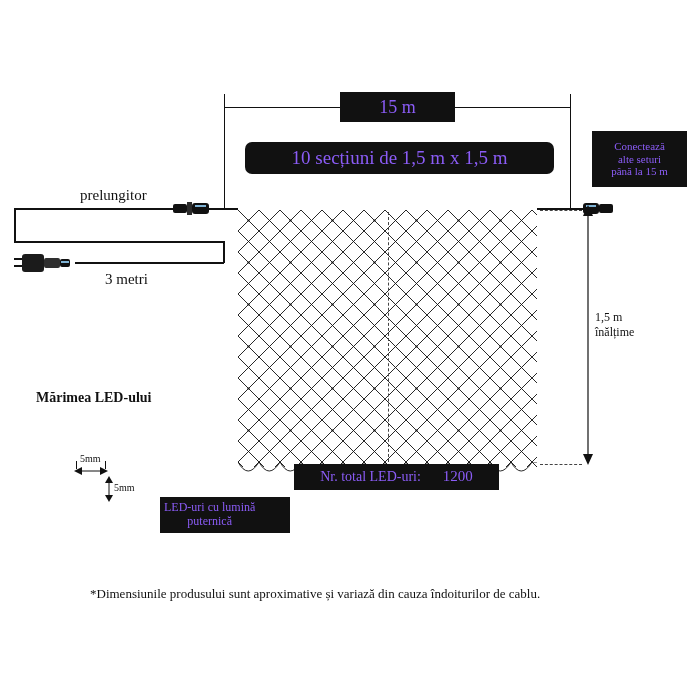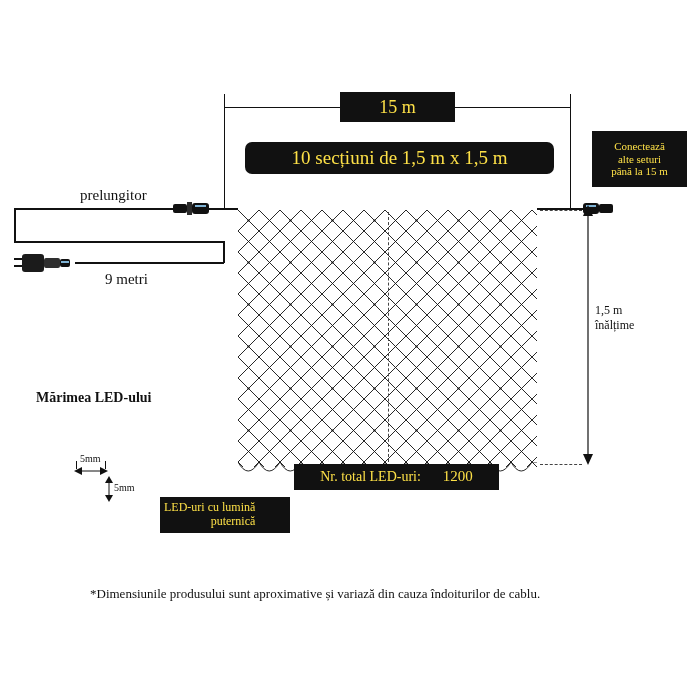--- a/index.html
+++ b/index.html
@@ -15,21 +15,21 @@
     width: 700px;
     height: 700px;
     background: #ffffff;
     overflow: hidden;
   }
   .abs { position: absolute; }
 
   
   .blackbox {
     background: #111111;
-    color: #fde047;
+    color: #8b5cf6;
     display: flex;
     align-items: center;
     justify-content: center;
     text-align: center;
     font-family: "Liberation Serif", serif;
     line-height: 1.15;
     box-sizing: border-box;
   }
 
   
@@ -132,21 +132,21 @@
 
   <div class="abs" style="left:14px; top:252px; width:62px; height:22px;">
     <div class="abs" style="left:0px; top:6px; width:8px; height:2px; background:#111;"></div>
     <div class="abs" style="left:0px; top:13px; width:8px; height:2px; background:#111;"></div>
     <div class="abs" style="left:8px; top:2px; width:22px; height:18px; background:#1b1b1b; border-radius:3px;"></div>
     <div class="abs" style="left:30px; top:6px; width:16px; height:10px; background:#2f2f2f; border-radius:2px;"></div>
     <div class="abs" style="left:46px; top:7px; width:10px; height:8px; background:#111; border-radius:2px;"></div>
     <div class="abs" style="left:47px; top:9px; width:8px; height:2px; background:#7fb3d5;"></div>
   </div>
 
-  <div class="abs txt" style="left:105px; top:271px; font-size:15px;">9 metri</div>
+  <div class="abs txt" style="left:105px; top:271px; font-size:15px;">3 metri</div>
 
   <svg id="net" viewBox="0 0 299 257" preserveAspectRatio="none">
     <defs>
       <pattern id="diag" width="21" height="21" patternUnits="userSpaceOnUse">
         <path d="M0 0 L21 21 M21 0 L0 21" stroke="#111111" stroke-width="0.9" fill="none"></path>
       </pattern>
     </defs>
     <rect x="0" y="0" width="299" height="257" fill="url(#diag)"></rect>
 
     <g fill="#111111">
@@ -201,21 +201,21 @@
              Q220 18 231 0 Q241 18 252 0 Q262 18 273 0 Q283 18 294 0 L299 0" fill="none" stroke="#111111" stroke-width="0.9"></path>
   </svg>
 
   <div class="abs dash-v" style="left:388px; top:212px; height:250px;"></div>
 
   <svg class="abs" style="left:575px; top:205px;" width="26" height="260" viewBox="0 0 26 260">
     <line x1="13" y1="6" x2="13" y2="254" stroke="#111" stroke-width="1.2"></line>
     <polygon points="13,0 8,11 18,11" fill="#111"></polygon>
     <polygon points="13,260 8,249 18,249" fill="#111"></polygon>
   </svg>
-  <div class="abs txt" style="left:595px; top:303px; font-size:12px; white-space:pre-line; line-height:1.25;">1,5 m
+  <div class="abs txt" style="left:595px; top:310px; font-size:12px; white-space:pre-line; line-height:1.25;">1,5 m
 înălțime</div>
 
   <div class="abs dash-h" style="left:540px; top:210px; width:42px;"></div>
   <div class="abs dash-h" style="left:540px; top:464px; width:42px;"></div>
 
   <div class="abs blackbox" style="left:294px; top:464px; width:205px; height:26px; font-size:14px; gap:22px;">
     <span>Nr. total LED-uri:</span>
     <span style="font-size:15px;">1200</span>
   </div>
 
@@ -231,20 +231,20 @@
   <div class="abs vline" style="left:76px; top:461px; height:8px;"></div>
   <div class="abs vline" style="left:105px; top:461px; height:8px;"></div>
 
   <svg class="abs" style="left:104px; top:476px;" width="10" height="26" viewBox="0 0 10 26">
     <line x1="5" y1="3" x2="5" y2="23" stroke="#111" stroke-width="1"></line>
     <polygon points="5,0 1,7 9,7" fill="#111"></polygon>
     <polygon points="5,26 1,19 9,19" fill="#111"></polygon>
   </svg>
   <div class="abs txt dimtext" style="left:114px; top:482px; font-size:10px;">5mm</div>
 
-  <div class="abs blackbox" style="left:160px; top:497px; width:130px; height:36px; font-size:12px; white-space:pre-line; padding:9px 4px; justify-content:flex-start; text-align:right;">
+  <div class="abs blackbox" style="left:160px; top:497px; width:130px; height:36px; font-size:12px; white-space:pre-line; padding:9px 4px; justify-content:flex-start; text-align:center;">
     <span>LED-uri cu lumină
 puternică</span>
   </div>
 
   <div class="abs txt" style="left:90px; top:586px; font-size:13px; font-weight:normal;">*Dimensiunile produsului sunt aproximative și variază din cauza îndoiturilor de cablu.</div>
 
 </div>
 
 </body></html>

